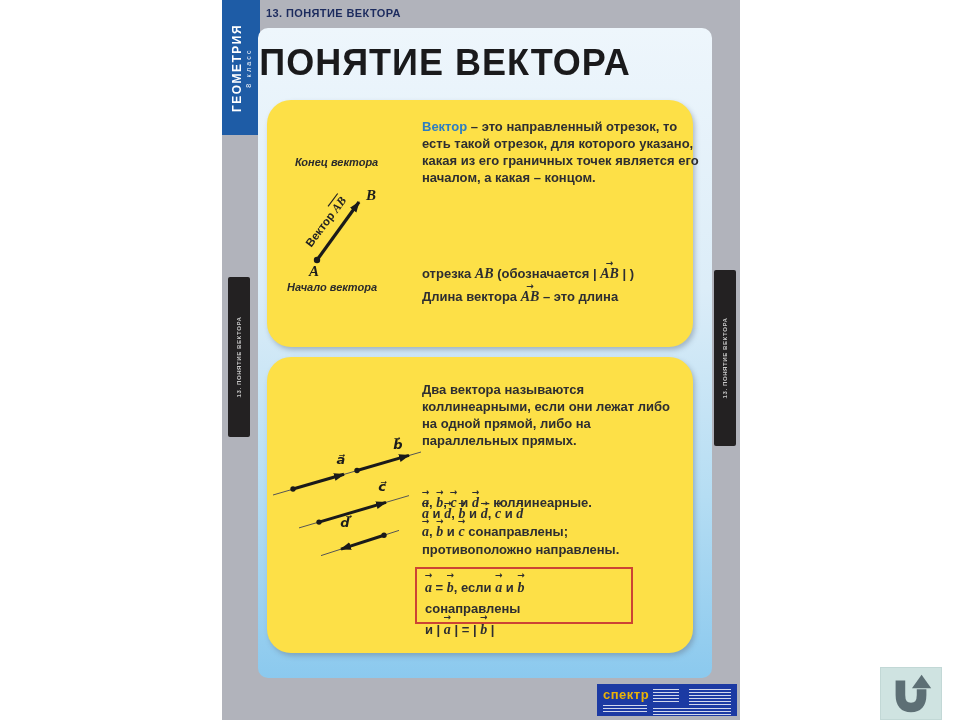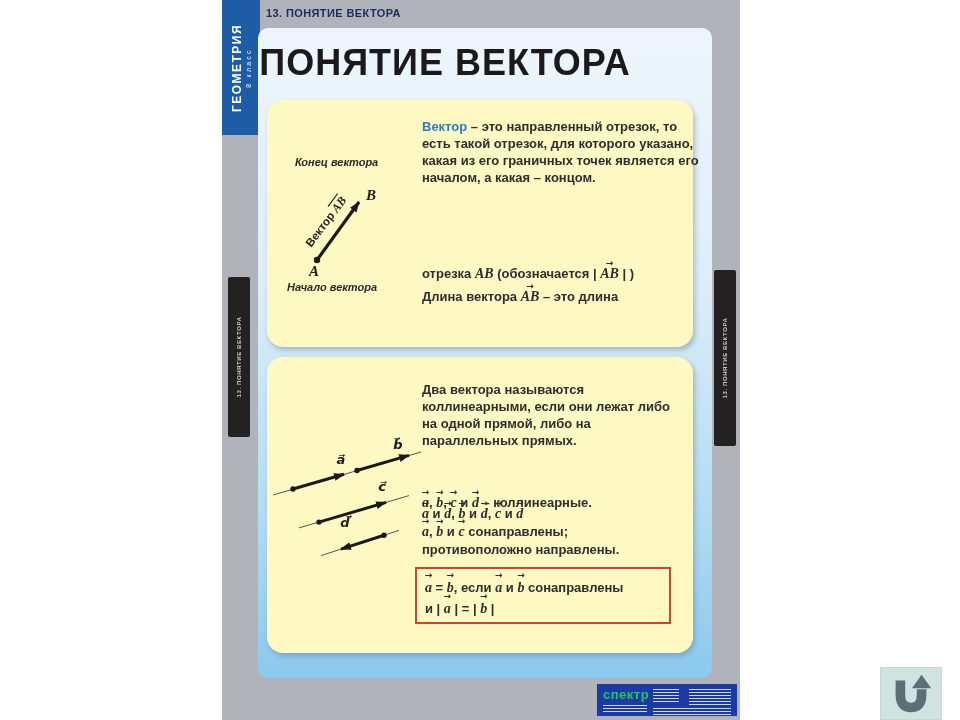--- a/index.html
+++ b/index.html
@@ -21,56 +21,56 @@
   .tab-subject{font-size:12px;font-weight:bold;letter-spacing:1.5px;}
   .tab-grade{font-size:7px;letter-spacing:2.2px;margin-top:1px;}
 
   
   .vbar{position:absolute;width:22px;background:#232122;display:flex;align-items:center;justify-content:center;border-radius:2px;}
   .vbar-l{left:6px;top:277px;height:160px;}
   .vbar-r{left:492px;top:270px;height:176px;}
   .vtxt{transform:rotate(-90deg);white-space:nowrap;font-size:6px;font-weight:bold;color:#c9c9c9;letter-spacing:.6px;}
 
   
-  .card{position:absolute;left:45px;width:426px;background:#fef9c3;border-radius:16px;
+  .card{position:absolute;left:45px;width:426px;background:#fde047;border-radius:24px;
         box-shadow:2px 3px 5px rgba(105,120,140,.45);}
   .card1{top:100px;height:247px;}
   .card2{top:357px;height:296px;}
 
   .txt{position:absolute;font-size:13px;font-weight:bold;color:#2e2e31;line-height:17px;}
   .def{left:155px;top:18px;width:282px;}
   .len1{left:155px;top:140px;width:270px;margin-top:48px;}
   .len2{left:155px;top:165px;width:270px;}
   .intro{left:155px;top:24px;width:254px;}
   .coll{left:155px;top:106px;margin-top:31px;}
   .dirblock{left:155px;top:148px;line-height:18px;}
 
   .term{color:#2d7dc2;}
   .m{font-family:"Liberation Serif","DejaVu Serif",serif;font-style:italic;font-weight:bold;font-size:14px;}
   .vec{display:inline-block;position:relative;}
   .vec::after{content:"→";position:absolute;left:50%;top:-0.72em;transform:translateX(-50%);
               font-size:9px;line-height:1;font-style:normal;font-family:"DejaVu Sans",sans-serif;color:#2e2e31;}
 
-  .eqbox{position:absolute;left:148px;top:210px;width:256px;height:57px;border:2px solid #cc4434;
+  .eqbox{position:absolute;left:148px;top:210px;width:218px;height:57px;border:2px solid #cc4434;
          box-sizing:border-box;padding:8px 8px 0 8px;font-size:13px;font-weight:bold;color:#2e2e31;line-height:21px;}
 
   
   .diag-lbl{position:absolute;font-size:11px;font-style:italic;font-weight:bold;color:#2b2b2b;white-space:nowrap;}
   .lbl-end{left:28px;top:56px;}
   .lbl-start{left:20px;top:181px;}
 
   
   .sv-pt{font:bold italic 15px "Liberation Serif","DejaVu Serif",serif;fill:#1c1c1c;}
   .sv-veclbl{font:bold italic 13px "DejaVu Serif","DejaVu Sans",serif;fill:#1c1c1c;}
   .sv-word{font:bold 11.5px "Liberation Sans",sans-serif;fill:#222;}
   .sv-ab{font:bold italic 12px "Liberation Serif","DejaVu Serif",serif;fill:#222;text-decoration:overline;}
 
   
   .logo{position:absolute;left:375px;top:684px;width:140px;height:32px;background:#1c3aa3;box-sizing:border-box;}
-  .logo-word{position:absolute;left:6px;top:3px;color:#22c55e;font-weight:bold;font-size:13px;letter-spacing:.5px;}
+  .logo-word{position:absolute;left:6px;top:3px;color:#eab308;font-weight:bold;font-size:13px;letter-spacing:.5px;}
   .fp{position:absolute;background-image:repeating-linear-gradient(to bottom,rgba(255,255,255,.8) 0 1px,transparent 1px 3px);}
   .fp1{left:56px;top:5px;width:26px;height:14px;}
   .fp2{left:92px;top:5px;width:42px;height:16px;}
   .fp3{left:6px;top:21px;width:44px;height:8px;}
   .fp4{left:56px;top:24px;width:78px;height:7px;}
 
   
   .back{position:absolute;left:880px;top:667px;width:62px;height:53px;background:#cfe3e1;
         border:1px solid #c2d8d6;box-sizing:border-box;cursor:pointer;padding:0;}
 </style>

